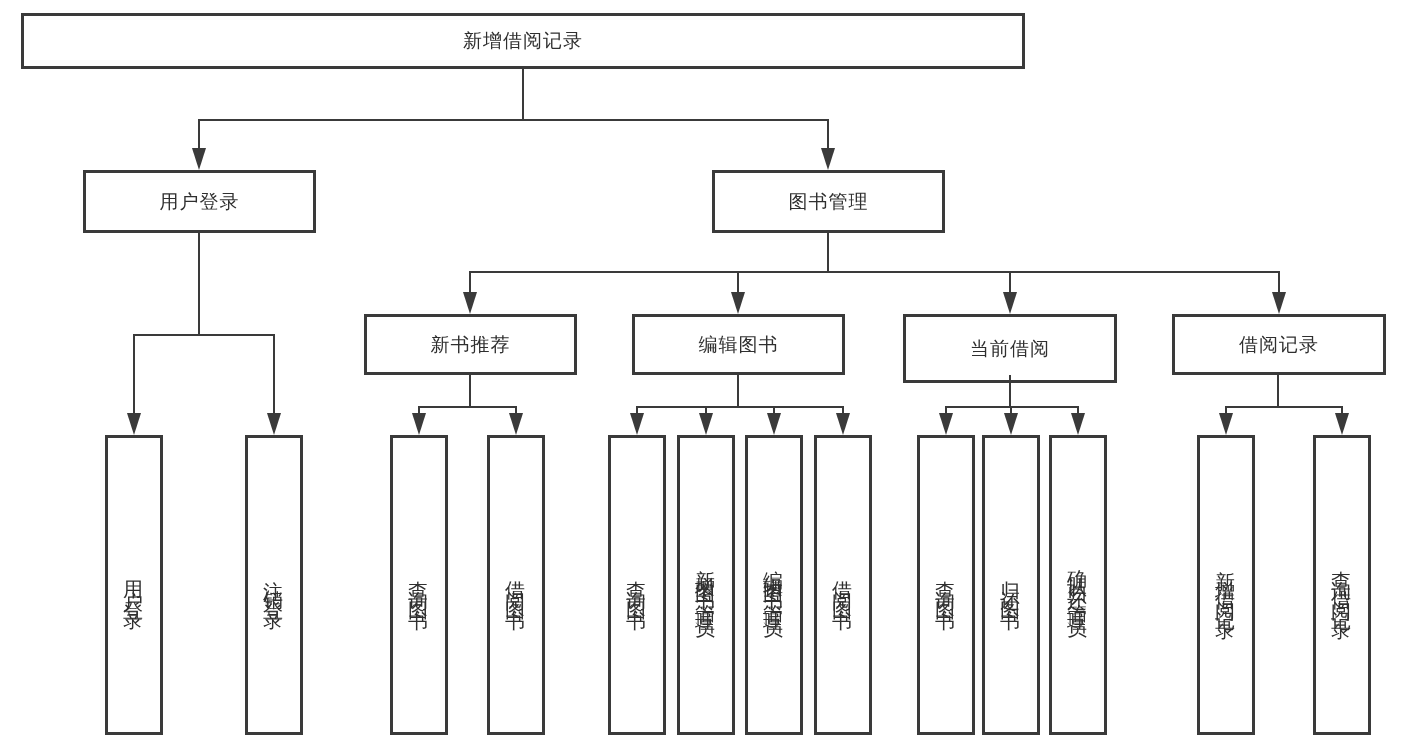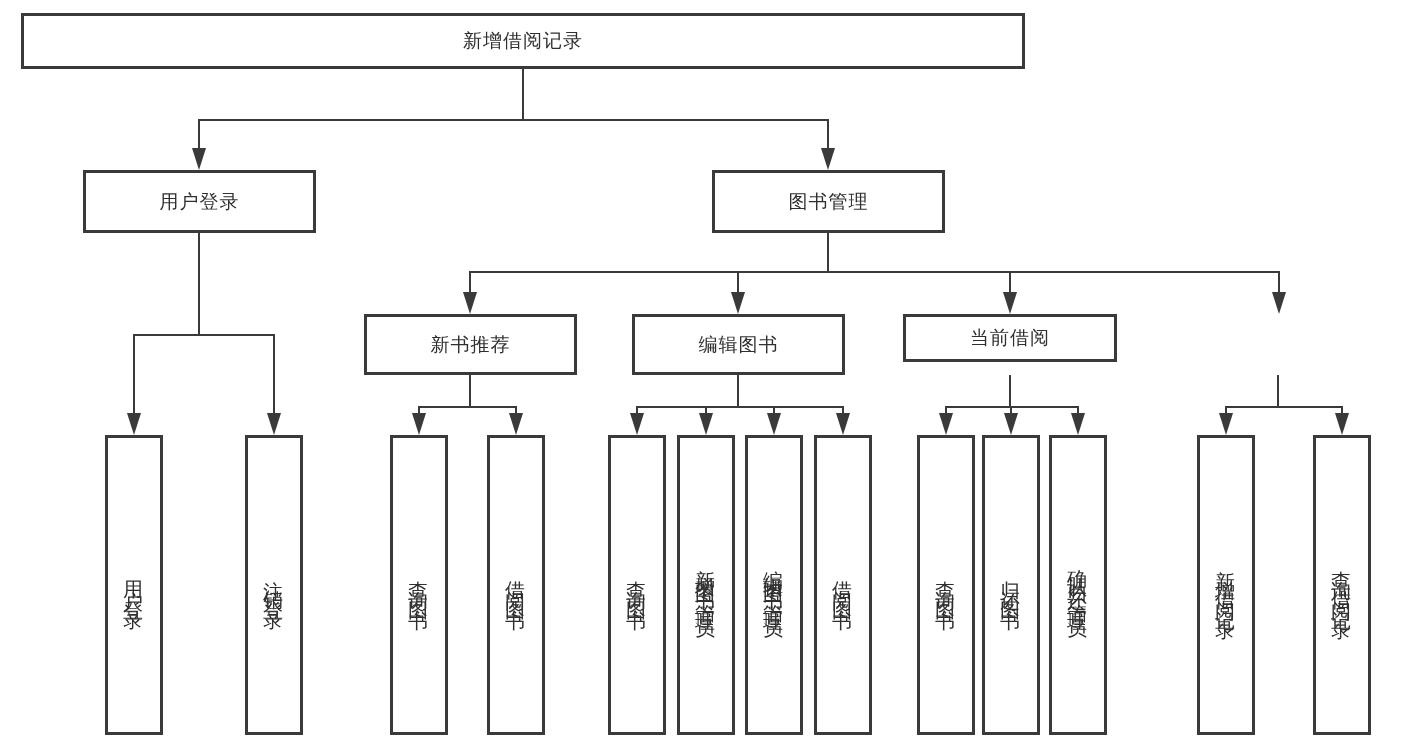--- a/index.html
+++ b/index.html
@@ -75,22 +75,25 @@
   <div class="hbox" style="left:364px;top:314px;width:213px;height:61px;">
     <span>新书推荐</span>
   </div>
 
   <div class="hbox" style="left:712px;top:170px;width:233px;height:63px;">
     <span>图书管理</span>
   </div>
   <div class="hbox" style="left:632px;top:314px;width:213px;height:61px;">
     <span>编辑图书</span>
   </div>
-  <div class="hbox" style="left:903px;top:314px;width:214px;height:48px;">
+  <div class="hbox" style="left:903px;top:314px;width:214px;height:69px;">
     <span>当前借阅</span>
+  </div>
+  <div class="hbox" style="left:1172px;top:314px;width:214px;height:61px;">
+    <span>借阅记录</span>
   </div>
 
   <div class="vbox" style="left:105px;">
     <span class="vtext">用户登录</span>
   </div>
   <div class="vbox" style="left:245px;">
     <span class="vtext">注销登录</span>
   </div>
   <div class="vbox" style="left:390px;">
     <span class="vtext">查询图书</span>

